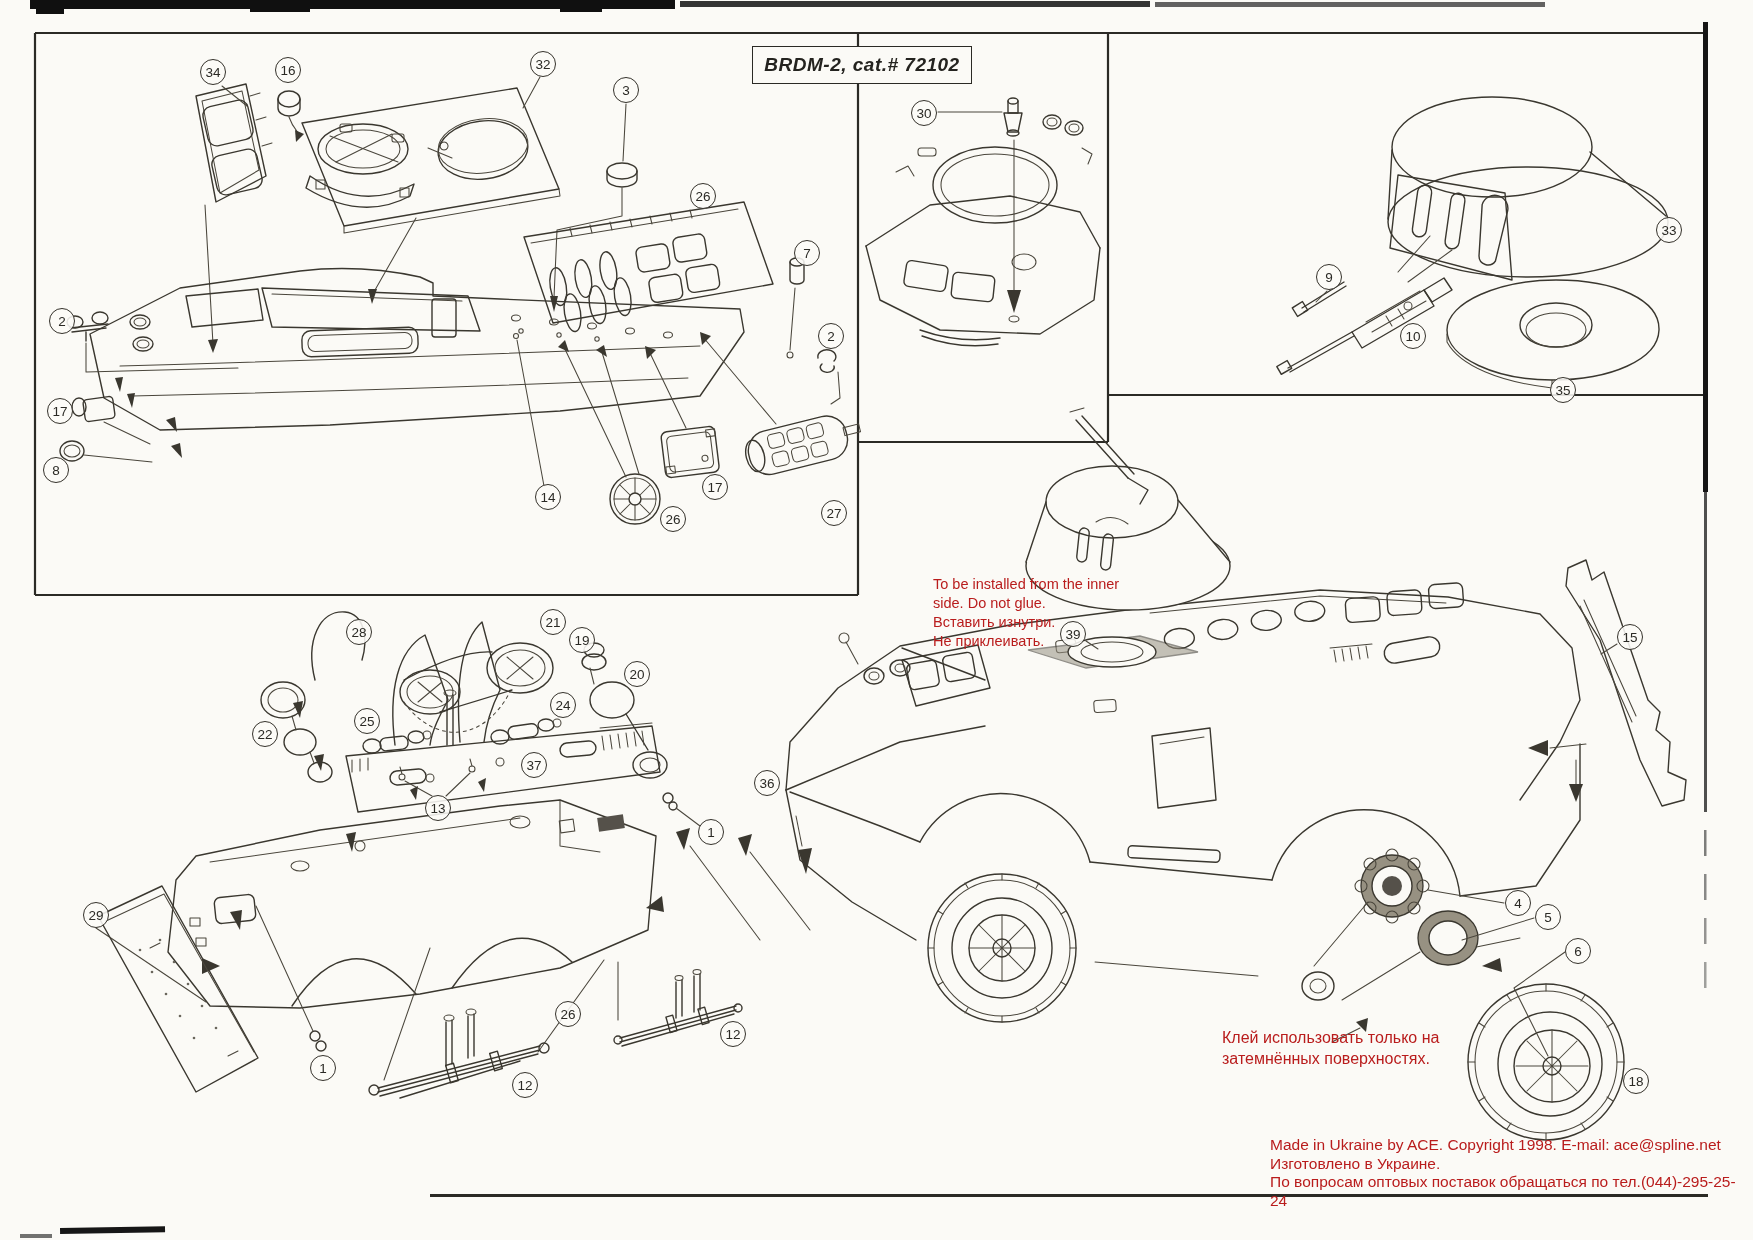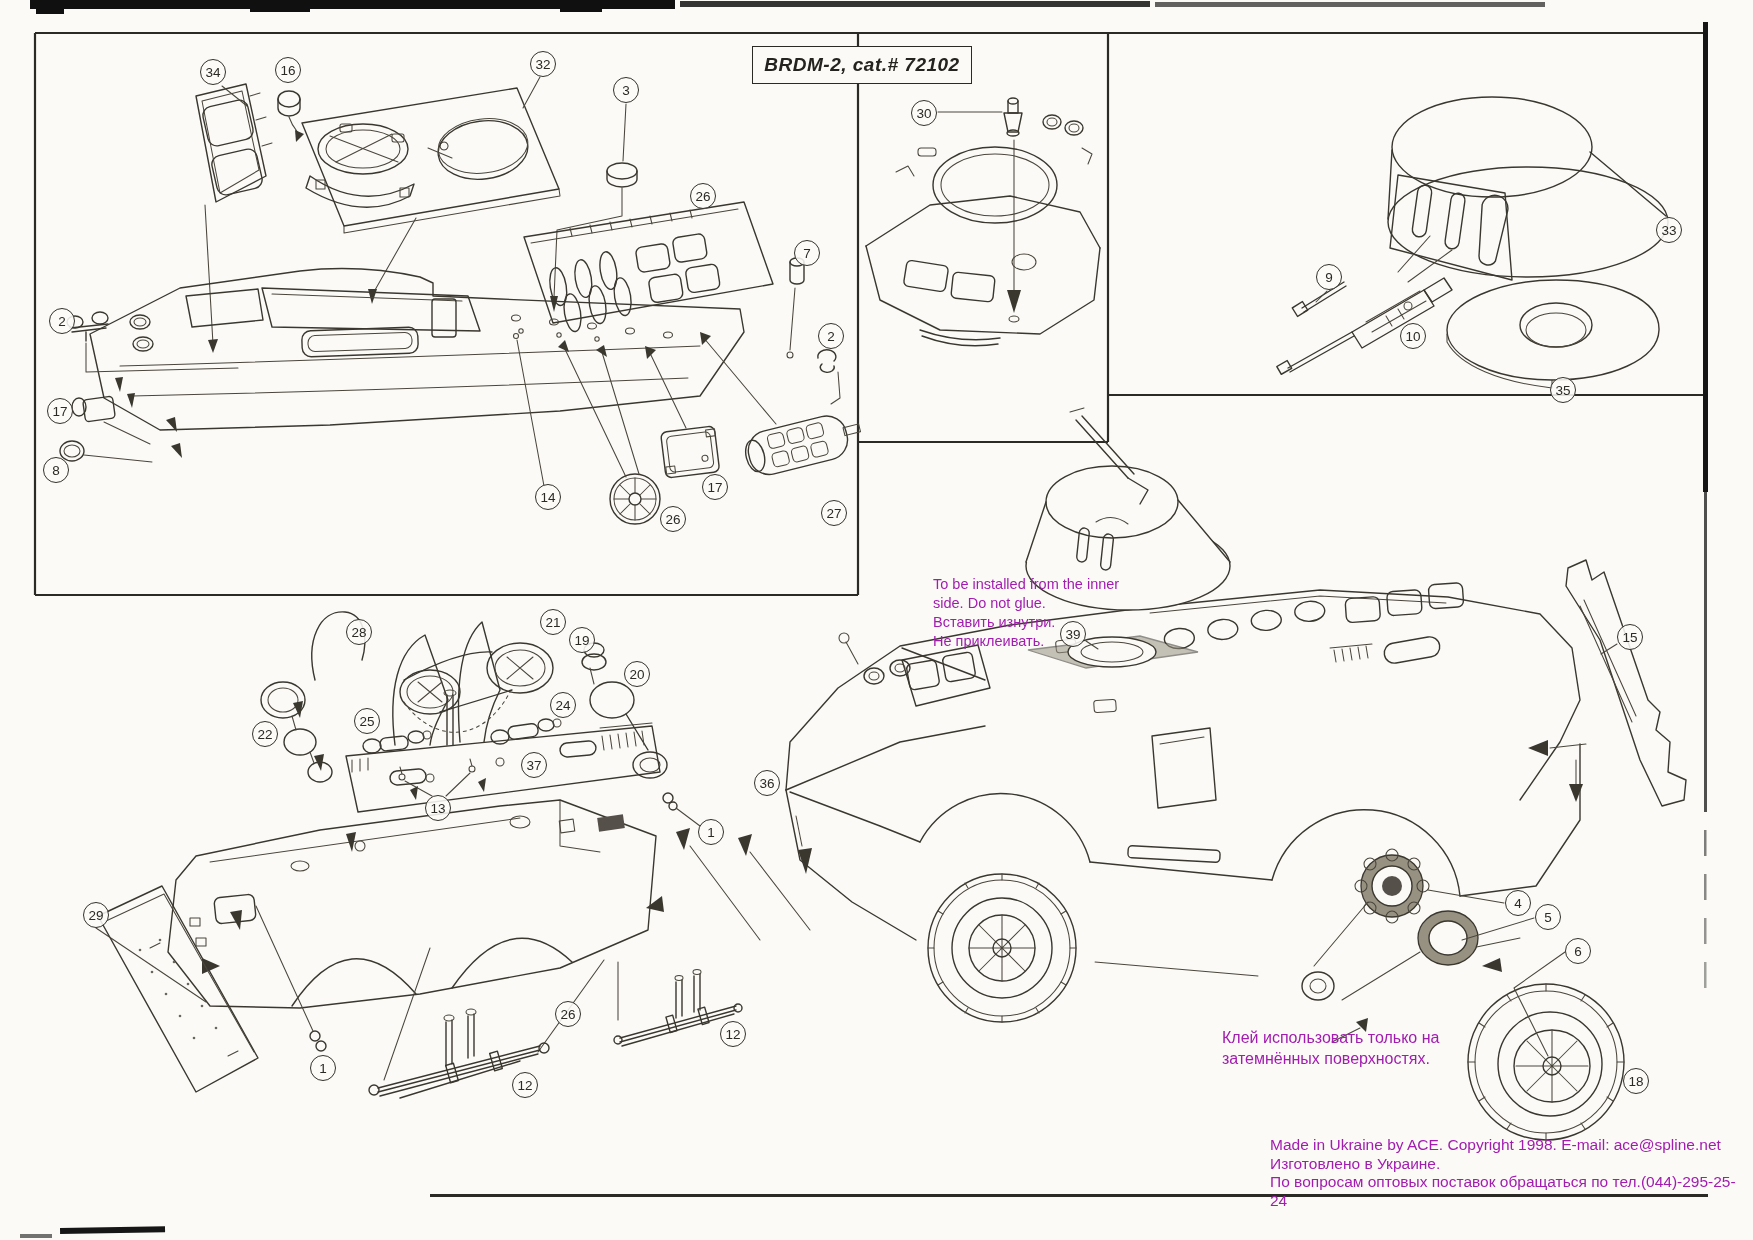--- a/index.html
+++ b/index.html
@@ -9,21 +9,21 @@
   .ln{fill:none;stroke:#3a372f;stroke-width:1.4;stroke-linejoin:round;stroke-linecap:round;}
   .lt{fill:none;stroke:#4a463c;stroke-width:1.05;stroke-linejoin:round;stroke-linecap:round;}
   .bd{fill:none;stroke:#2b2a25;stroke-width:2.2;}
   .ar{fill:#3a372f;stroke:none;}
   .shade{fill:#979182;stroke:#3a372f;stroke-width:1.3;}
   .paper{fill:#fbfaf6;}
   .darkfill{fill:#55514a;}
   #title-box{position:absolute;left:752px;top:46px;width:218px;height:36px;z-index:3;
     background:#fbfaf6;border:1.6px solid #2b2a25;display:flex;align-items:center;justify-content:center;
     font-size:19px;font-weight:bold;font-style:italic;letter-spacing:.5px;color:#24231f;}
-  .note{position:absolute;z-index:3;color:#a21caf;}
+  .note{position:absolute;z-index:3;color:#b91c1c;}
   #install-note{left:933px;top:575px;font-size:14.5px;line-height:19px;width:210px;}
   #glue-note{left:1222px;top:1027px;font-size:16px;line-height:21px;width:250px;}
   #footer-note{left:1236px;top:1136px;font-size:15.5px;line-height:18.5px;width:475px;margin-left:34px;}
   #callouts{position:absolute;left:0;top:0;width:100%;height:100%;z-index:4;pointer-events:none;}
   .callout{position:absolute;width:26px;height:26px;border-radius:50%;border:1.5px solid #35322b;
     background:rgba(252,251,247,.88);box-sizing:border-box;display:flex;align-items:center;justify-content:center;
     font-size:13.5px;color:#2b2a25;}
 </style>
 </head>
 <body>

